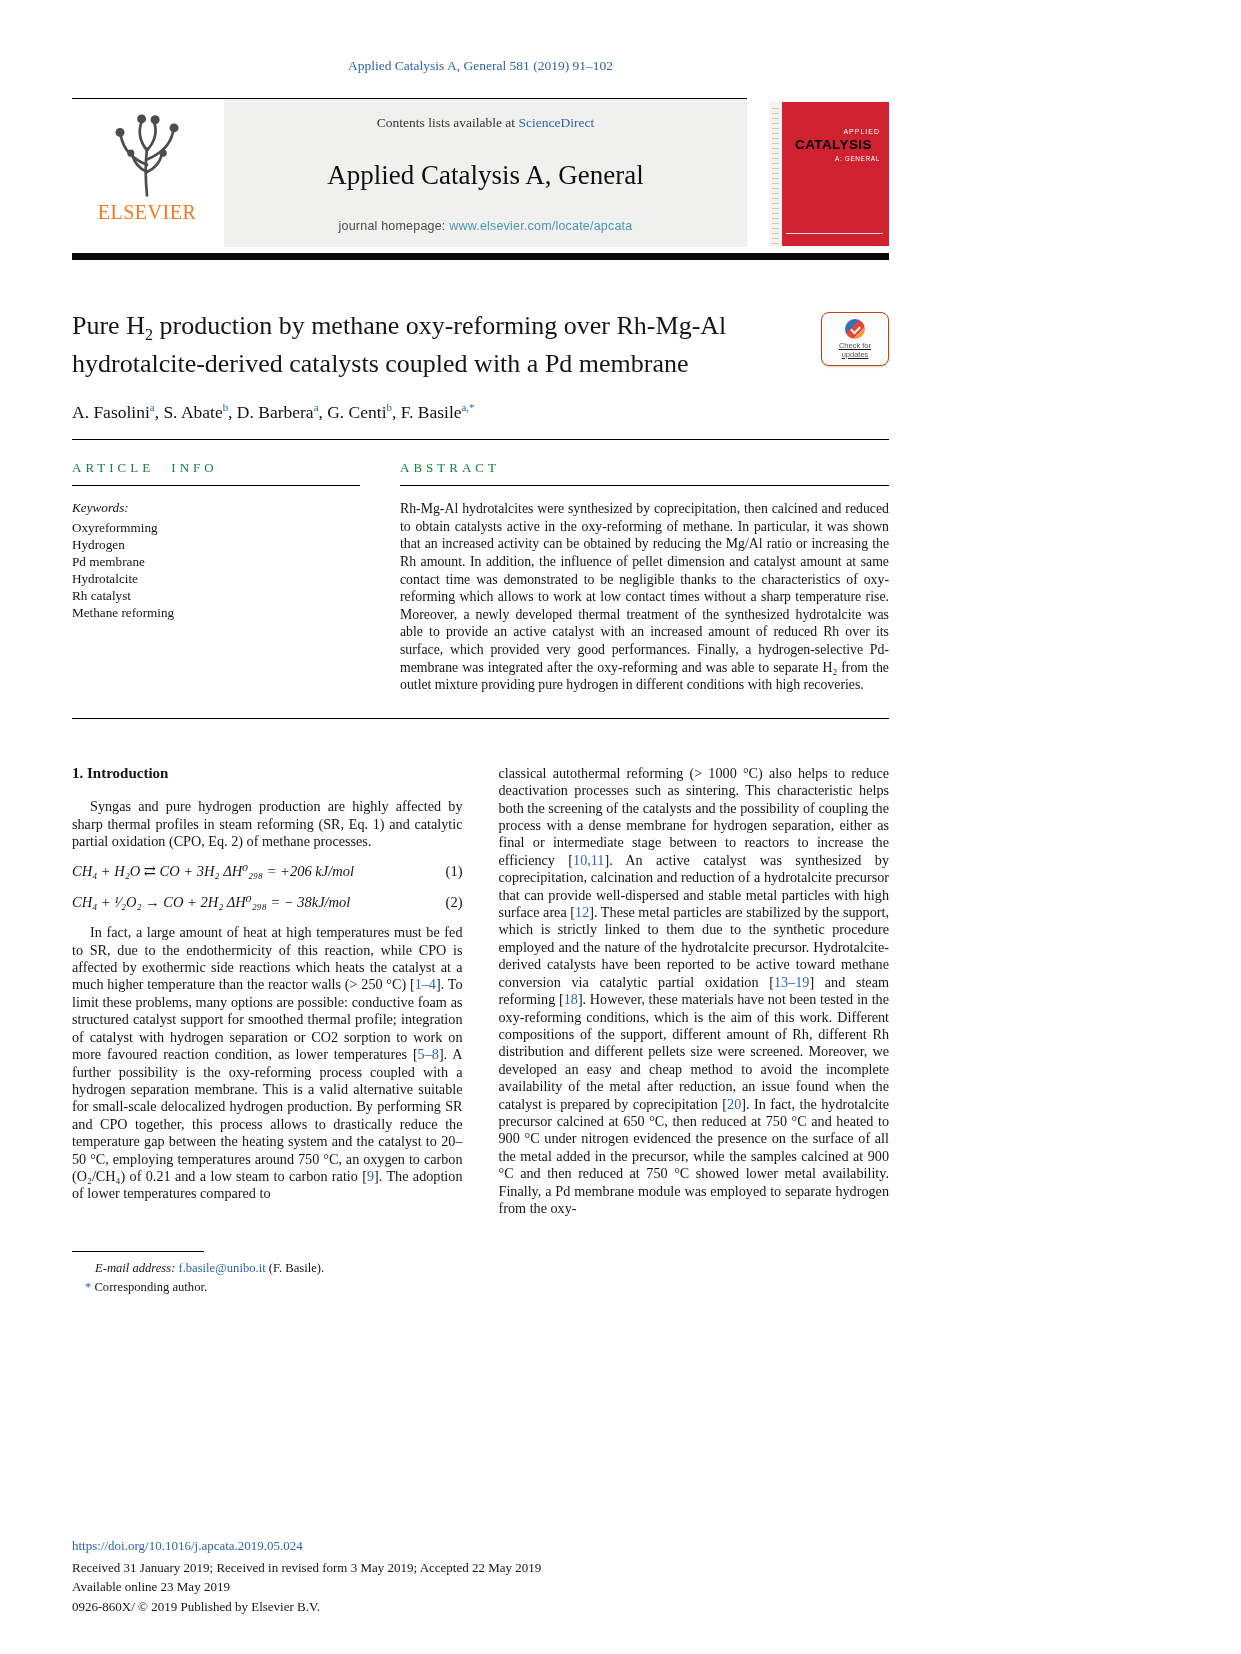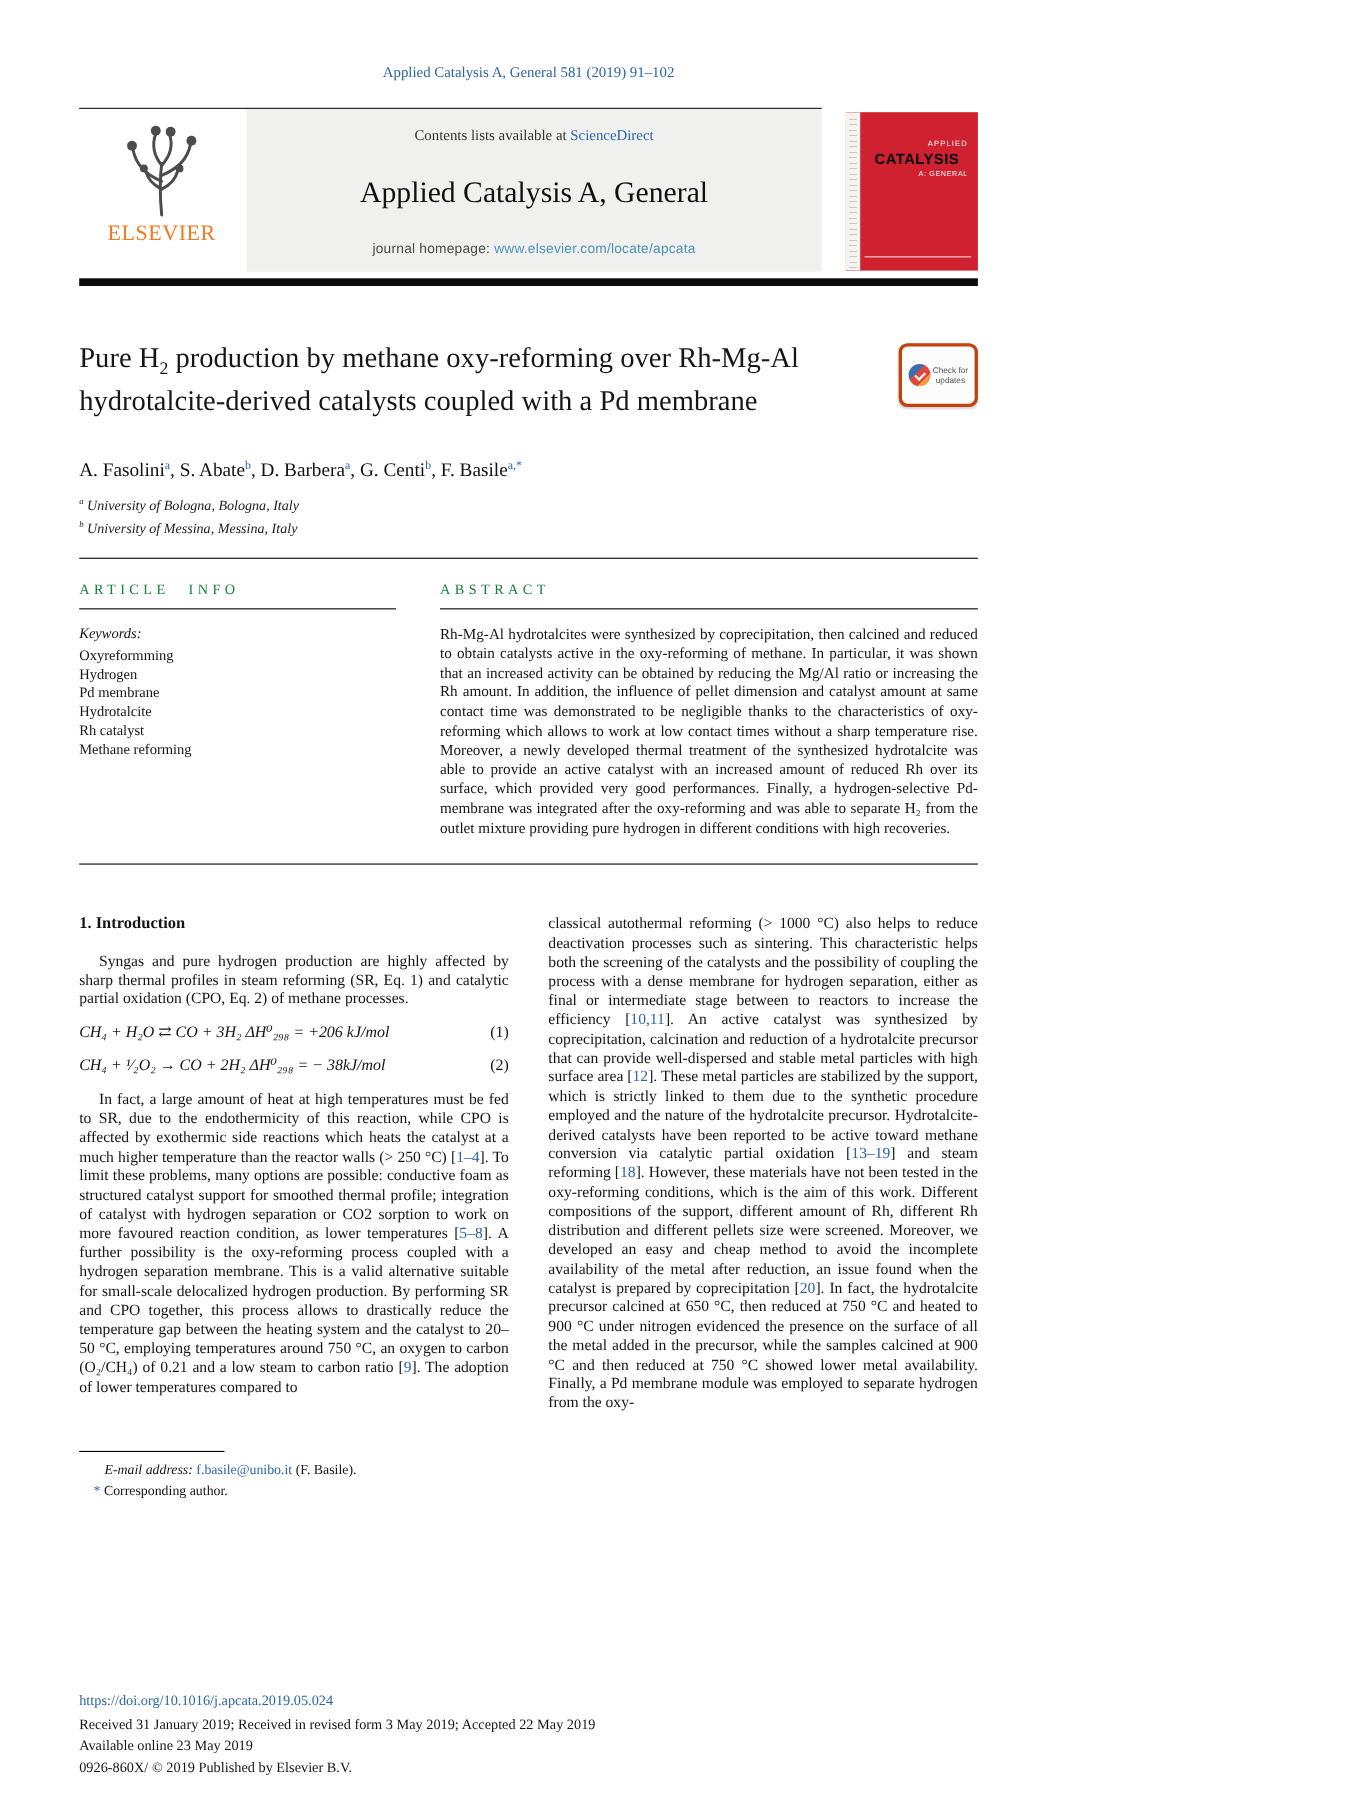--- a/index.html
+++ b/index.html
@@ -31,31 +31,31 @@
   .cover-applied { position: absolute; top: 26px; right: 9px; color: #fff; font-family: "Liberation Sans", sans-serif; font-size: 7px; letter-spacing: 1px; }
   .cover-title { position: absolute; top: 35px; left: 26px; color: #000000; font-family: "Liberation Sans", sans-serif; font-weight: bold; font-size: 13.5px; letter-spacing: 0.4px; }
   .cover-series { position: absolute; top: 53px; right: 9px; color: #fff; font-family: "Liberation Sans", sans-serif; font-size: 6.5px; letter-spacing: 0.6px; }
   .cover-foot { position: absolute; bottom: 12px; left: 17px; right: 6px; border-top: 1px solid #f2d9d9; }
   .thick-bar { height: 7px; background: #0a0a0a; margin-top: 6px; }
 
   
   .title-row { display: flex; gap: 28px; margin-top: 48px; }
   .title { flex: 1; margin: 0; font-size: 26px; font-weight: 400; line-height: 1.36; color: #161616; max-width: 905px; }
   .tsub { vertical-align: sub; font-size: 0.62em; }
-  .check-badge { width: 66px; height: 52px; border: 3px solid #c2410c; border-radius: 8px; background: #fcfcfc;
+  .check-badge { width: 66px; height: 52px; border: 1px solid #c2410c; border-radius: 8px; background: #fcfcfc;
                  box-shadow: 0 1px 2px rgba(0,0,0,0.18); align-self: flex-start; margin-top: 4px;
-                 display: flex; flex-direction: row; align-items: center; justify-content: center; gap: 2px; }
+                 display: flex; flex-direction: column; align-items: center; justify-content: center; gap: 2px; text-decoration: underline; }
   .crossmark-icon { width: 20px; height: 20px; border-radius: 50%;
                     background: linear-gradient(135deg, #3a6fb3 0 38%, #e2453a 38% 70%, #f49b3f 70% 100%); position: relative; }
   .crossmark-icon::after { content: ""; position: absolute; left: 6px; top: 7px; width: 7px; height: 4px;
                            border-left: 2px solid #fff; border-bottom: 2px solid #fff; transform: rotate(-45deg); }
   .badge-text { font-family: "Liberation Sans", sans-serif; font-size: 7.5px; line-height: 1.2; color: #555; text-align: center; }
 
   
-  .authors { margin-top: 35px; font-size: 17.5px; color: #111; }
+  .authors { margin-top: 20px; font-size: 17.5px; color: #111; }
   .sup { vertical-align: super; font-size: 0.62em; }
   .blue { color: #2d64a7; }
   .affiliations { margin-top: 12px; font-style: italic; font-size: 12.8px; line-height: 1.55; color: #222; }
 
   
   .info-abstract { display: flex; gap: 40px; margin-top: 16px; padding: 20px 0 24px; border-top: 1px solid #000; border-bottom: 1px solid #000; }
   .info-col { flex: 0 0 288px; width: 288px; }
   .abs-col { flex: 1; }
   .sec-head { font-size: 13px; letter-spacing: 4px; word-spacing: 10px; color: #15803d;
               border-bottom: 1px solid #000; padding-bottom: 9px; margin-bottom: 14px; }
@@ -139,24 +139,20 @@
       <div class="crossmark-icon"></div>
       <div class="badge-text">
         <div>Check for</div>
         <div>updates</div>
       </div>
     </div>
   </div>
 
   <div class="authors"><span>A. Fasolini</span><span class="sup blue">a</span><span>, S. Abate</span><span class="sup blue">b</span><span>, D. Barbera</span><span class="sup blue">a</span><span>, G. Centi</span><span class="sup blue">b</span><span>, F. Basile</span><span class="sup blue">a,*</span></div>
 
-  <div class="affiliations">
-    <div class="affil"><span class="sup">a</span><span> University of Bologna, Bologna, Italy</span></div>
-    <div class="affil"><span class="sup">b</span><span> University of Messina, Messina, Italy</span></div>
-  </div>
 
   <div class="info-abstract">
     <div class="info-col">
       <div class="sec-head">ARTICLE INFO</div>
       <div class="kw-label">Keywords:</div>
       <div class="kw">Oxyreformming</div>
       <div class="kw">Hydrogen</div>
       <div class="kw">Pd membrane</div>
       <div class="kw">Hydrotalcite</div>
       <div class="kw">Rh catalyst</div>

